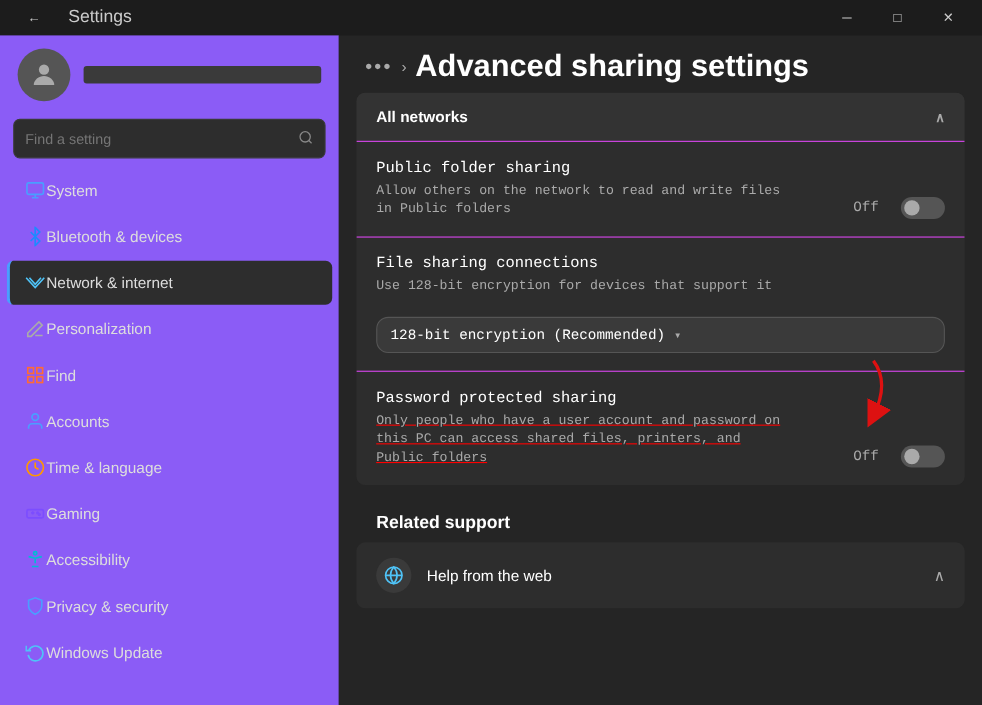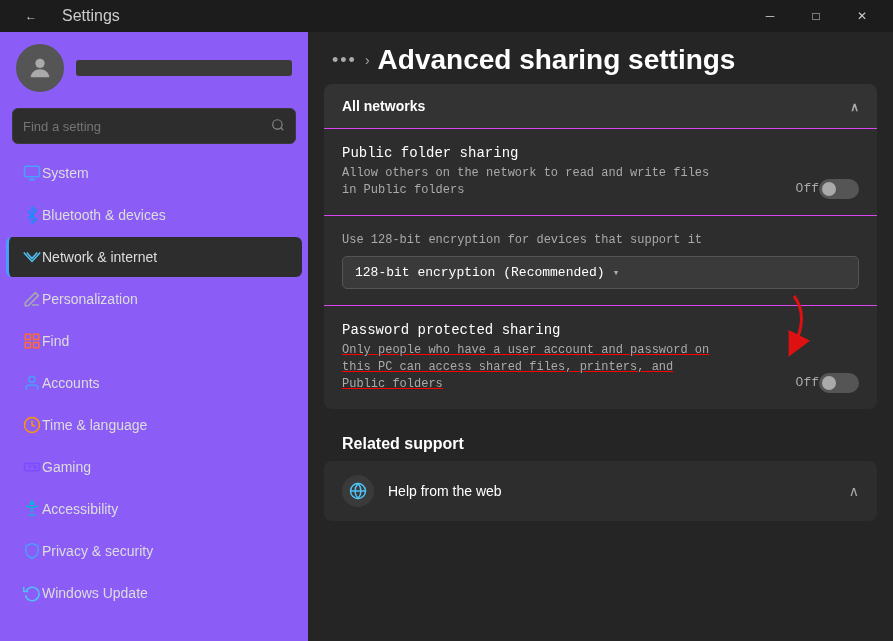--- a/index.html
+++ b/index.html
@@ -227,21 +227,21 @@
       font-size: 12px;
       color: #aaa;
       max-width: 380px;
       line-height: 1.4;
     }
 
     
     .toggle-group {
       display: flex;
       align-items: center;
-      gap: 0;
+      gap: 20px;
       flex-shrink: 0;
     }
     .toggle-label {
       font-size: 13px;
       color: #aaa;
     }
     .toggle {
       width: 40px;
       height: 20px;
       background: #555;
@@ -498,22 +498,23 @@
             <div class="setting-desc">Allow others on the network to read and write files in Public folders</div>
           </div>
           <div class="toggle-group">
             <span class="toggle-label">Off</span>
             <div class="toggle"></div>
           </div>
         </div>
 
         <div class="setting-row">
           <div class="setting-info">
+            <div class="setting-label">File sharing connections</div>
             <div class="setting-desc">Use 128-bit encryption for devices that support it</div>
-            <div class="dropdown-select" style="margin-top:8px;">
+            <div class="dropdown-select" style="margin-top:20px;border-radius:11px;">
               <span>128-bit encryption (Recommended)</span>
               <span class="dropdown-chevron">▾</span>
             </div>
           </div>
         </div>
 
         <div class="setting-row arrow-container">
 
           <svg style="position:absolute; right:58px; top:-10px; width:50px; height:60px; overflow:visible; z-index:10;">
             <defs>

